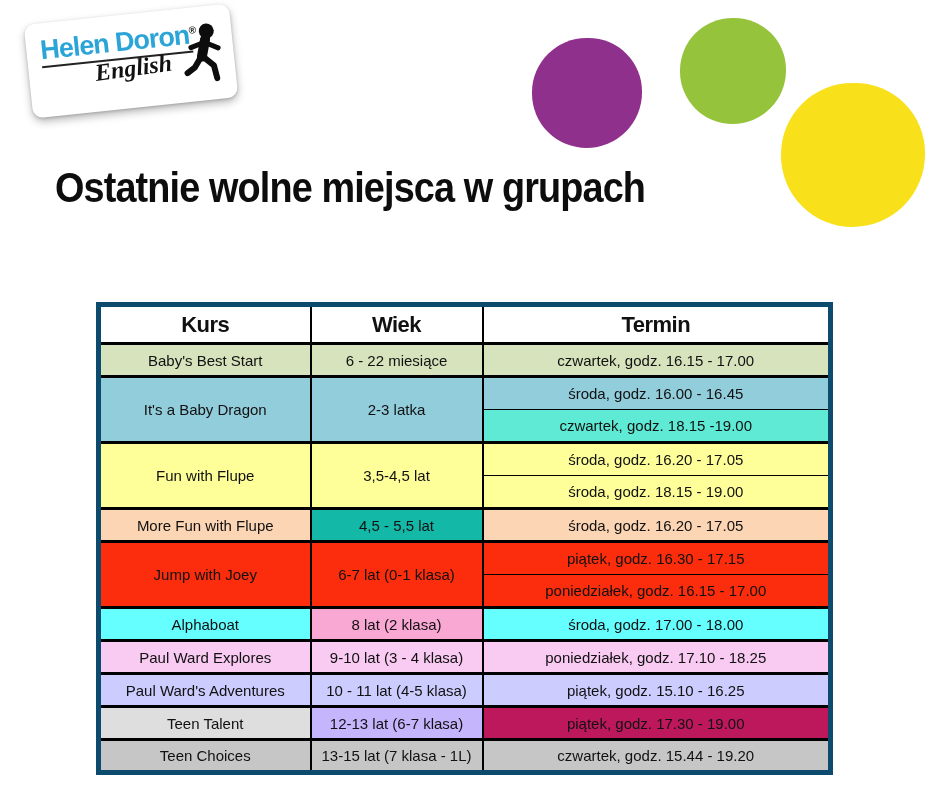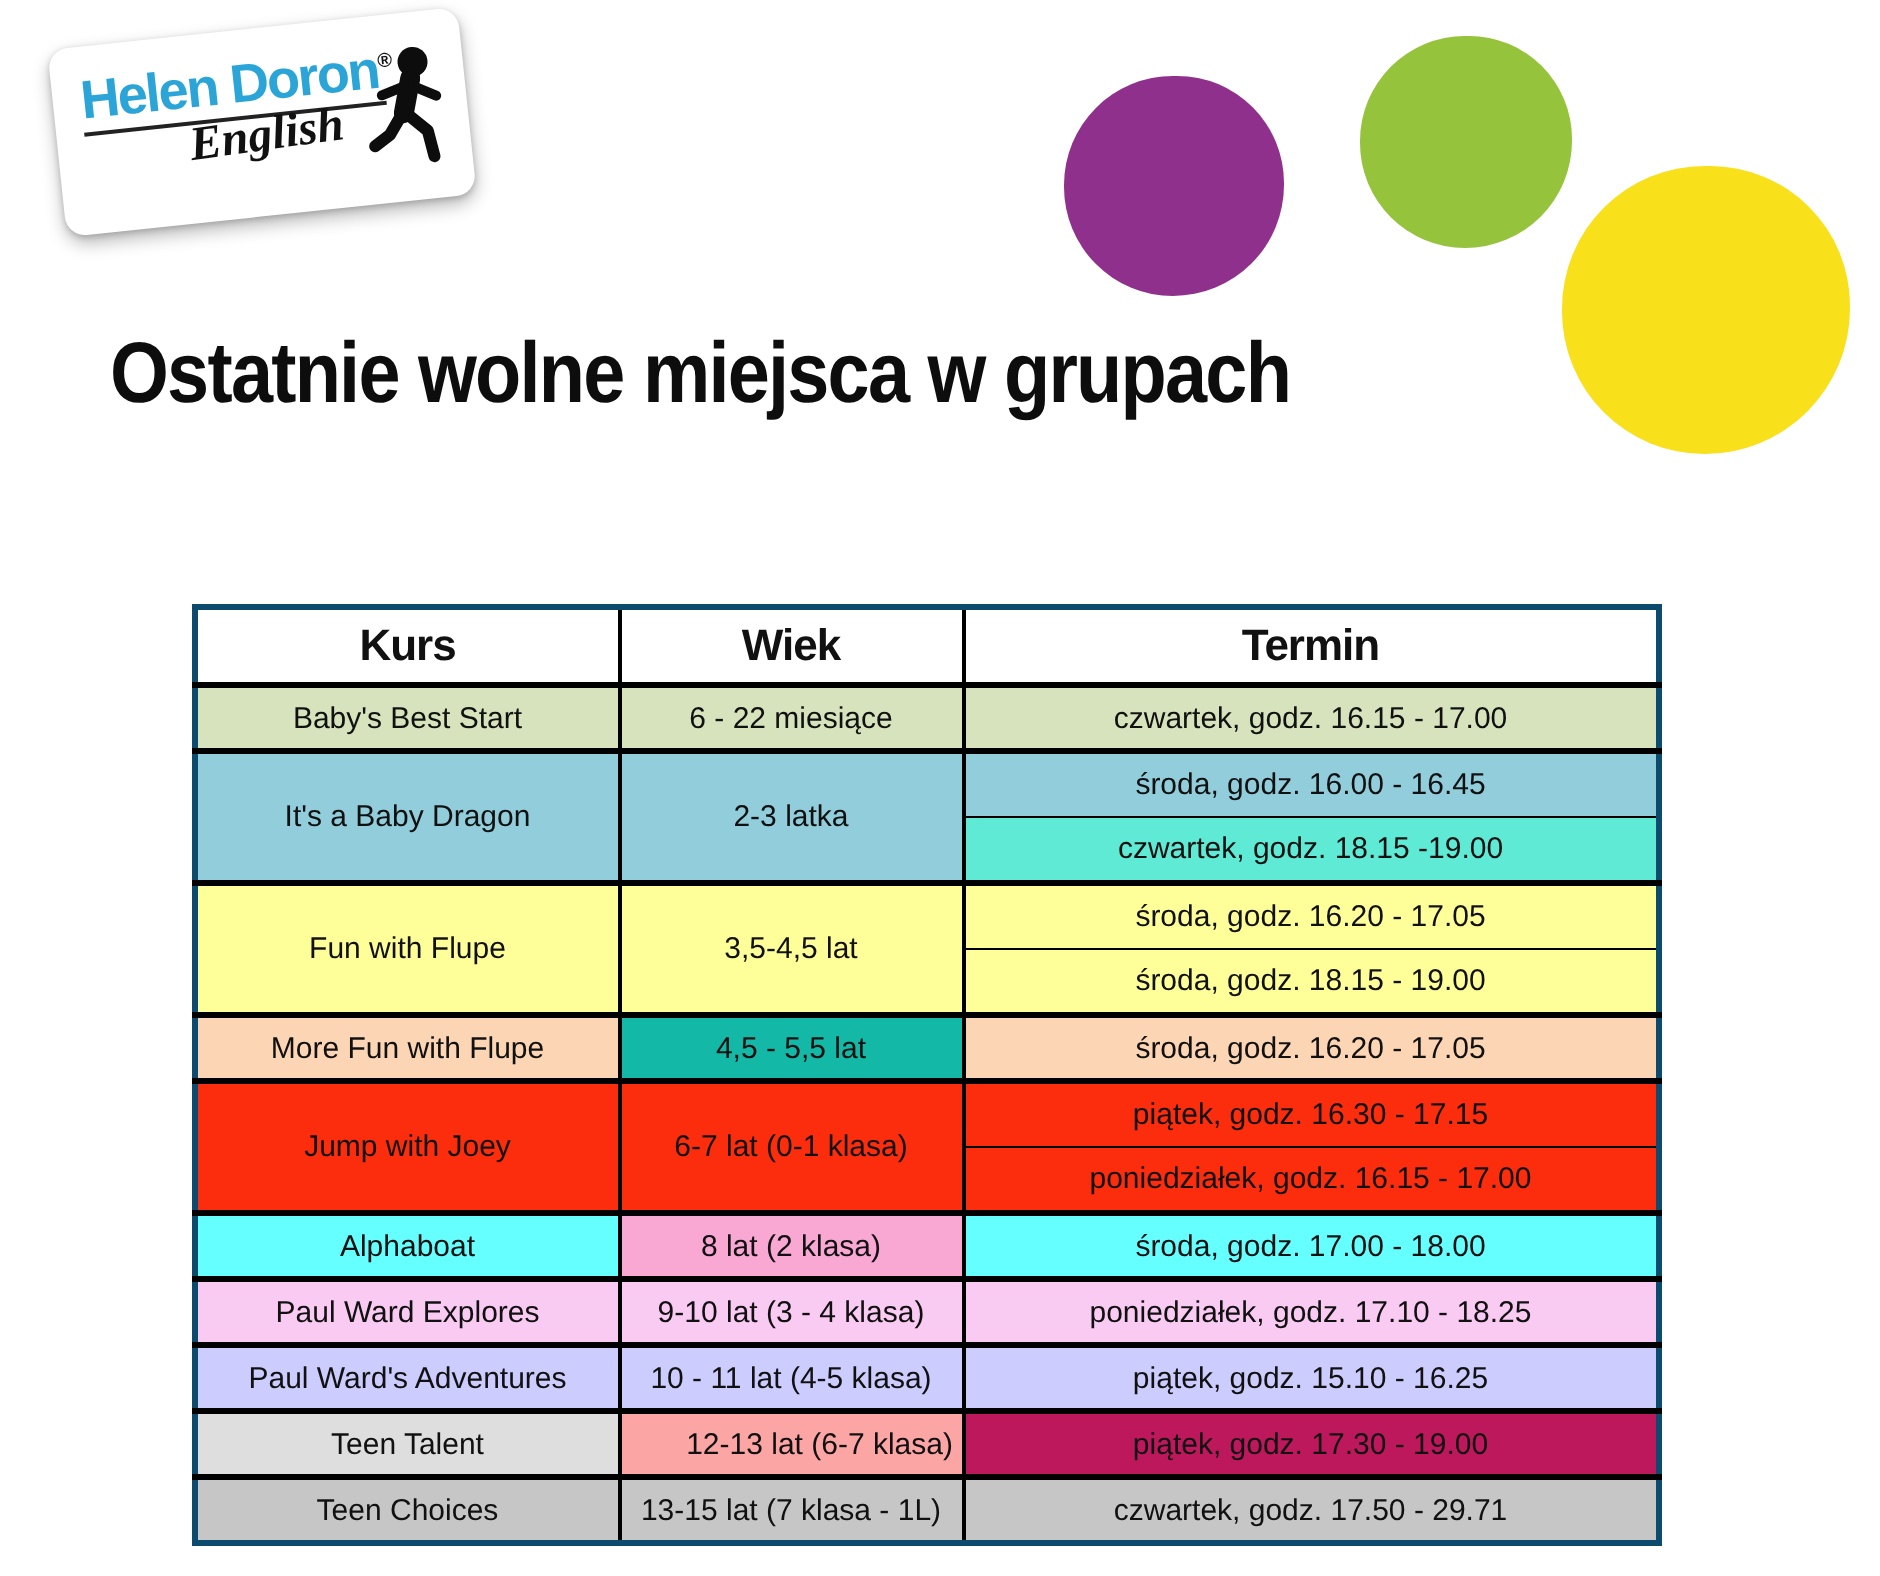--- a/index.html
+++ b/index.html
@@ -77,21 +77,21 @@
     transform-origin: left center;
     white-space: nowrap;
   }
 
   
   .table-wrap { position: absolute; left: 96px; top: 302px; }
   table.schedule {
     border-collapse: collapse;
     table-layout: fixed;
     width: 732px;
-    border: 3px solid #0c4a6e;
+    border: 5px solid #0c4a6e;
   }
   col.c-kurs   { width: 212px; }
   col.c-wiek   { width: 172px; }
   col.c-termin { width: 348px; }
 
   .schedule th {
     height: 39px;
     background: #ffffff;
     font-size: 22px;
     font-weight: bold;
@@ -202,25 +202,25 @@
             <td class="col-wiek" rowspan="1" style="background: rgb(249, 203, 242);">9-10 lat (3 - 4 klasa)</td>
             <td class="col-termin" style="background: rgb(249, 203, 242);">poniedziałek, godz. 17.10 - 18.25</td>
           </tr>
           <tr class="group-start">
             <td class="col-kurs" rowspan="1" style="background: rgb(204, 204, 255);">Paul Ward's Adventures</td>
             <td class="col-wiek" rowspan="1" style="background: rgb(204, 204, 255);">10 - 11 lat (4-5 klasa)</td>
             <td class="col-termin" style="background: rgb(204, 204, 255);">piątek, godz. 15.10 - 16.25</td>
           </tr>
           <tr class="group-start">
             <td class="col-kurs" rowspan="1" style="background: rgb(222, 222, 222);">Teen Talent</td>
-            <td class="col-wiek" rowspan="1" style="background: #fca5a5; text-align: right;">12-13 lat (6-7 klasa)</td>
+            <td class="col-wiek" rowspan="1" style="background: #c4b5fd;">12-13 lat (6-7 klasa)</td>
             <td class="col-termin" style="background: #be185d;">piątek, godz. 17.30 - 19.00</td>
           </tr>
           <tr class="group-start">
             <td class="col-kurs" rowspan="1" style="background: rgb(198, 198, 198);">Teen Choices</td>
             <td class="col-wiek" rowspan="1" style="background: rgb(198, 198, 198);">13-15 lat (7 klasa - 1L)</td>
-            <td class="col-termin" style="background: rgb(198, 198, 198);">czwartek, godz. 17.50 - 29.71</td>
+            <td class="col-termin" style="background: rgb(198, 198, 198);">czwartek, godz. 15.44 - 19.20</td>
           </tr>
         </tbody>
     </table>
   </div>
 
 </div>
 
 </body></html>

